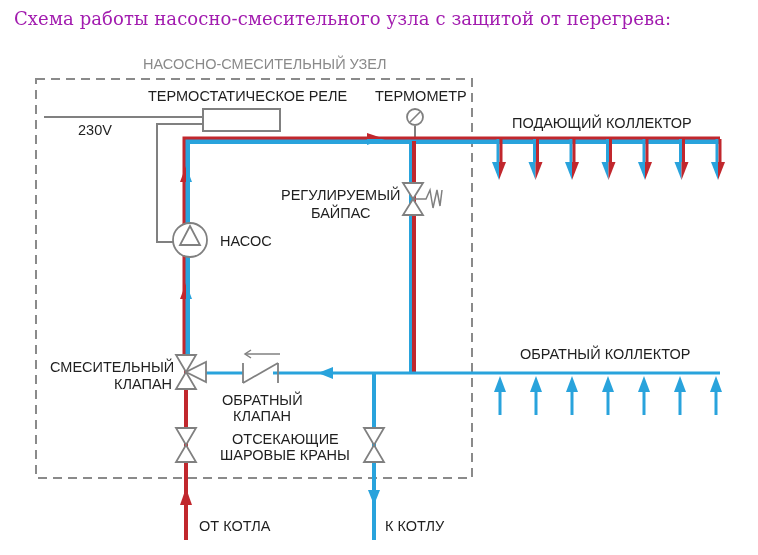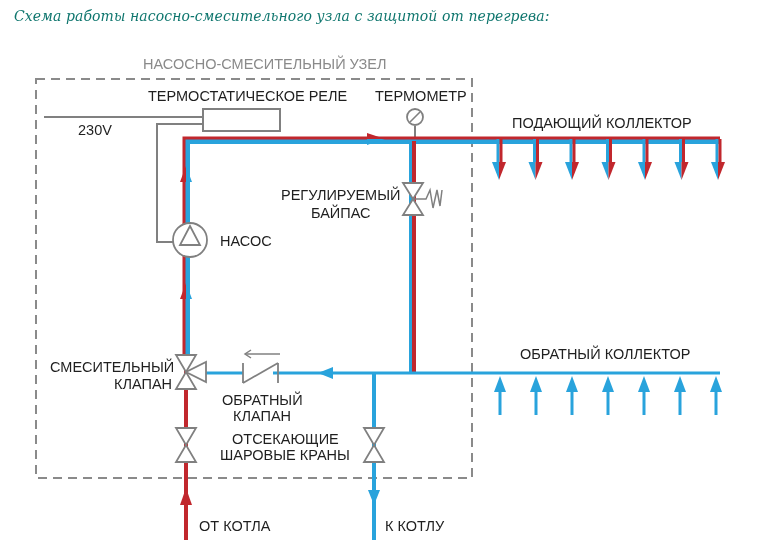--- a/index.html
+++ b/index.html
@@ -1,17 +1,17 @@
 <!DOCTYPE html>
 <html><head>
 <meta charset="utf-8">
 <style>
   html, body { margin: 0; padding: 0; background: #ffffff; }
   body { width: 758px; height: 555px; position: relative; overflow: hidden; font-family: "DejaVu Sans", sans-serif; }
-  .title { position: absolute; left: 14px; top: 8px; font-family: "DejaVu Serif", serif; font-style: italic; font-size: 14px; color: #0f766e; letter-spacing: 0.1px; white-space: nowrap; }
+  .title { position: absolute; left: 14px; top: 8px; font-family: "DejaVu Serif", serif; font-size: 18px; color: #a21caf; letter-spacing: 0.1px; white-space: nowrap; }
   svg { position: absolute; left: 0; top: 0; }
   .lbl { font-family: "Liberation Sans", sans-serif; font-size: 14.5px; fill: #1f1f1f; }
   .lbl-gray { font-family: "Liberation Sans", sans-serif; font-size: 14.5px; fill: #8a8a8a; }
 </style>
 </head>
 <body>
 
 <div class="title">Схема работы насосно-смесительного узла с защитой от перегрева:</div>
 
 <svg width="758" height="555" viewBox="0 0 758 555">

